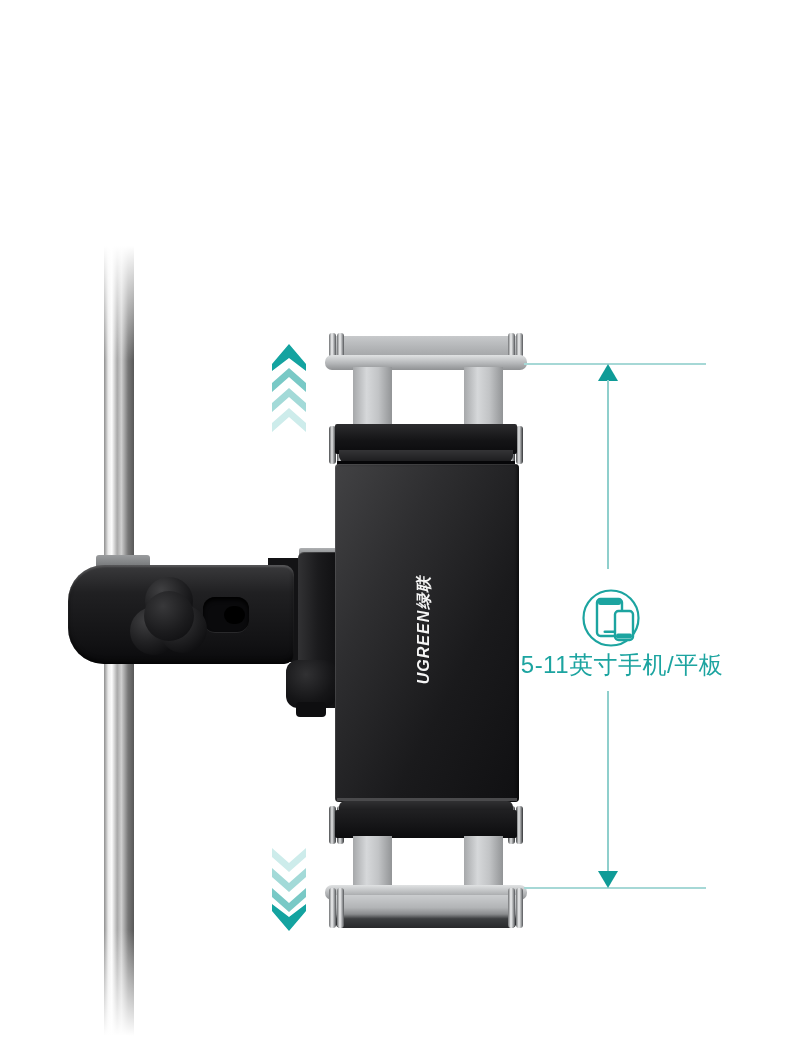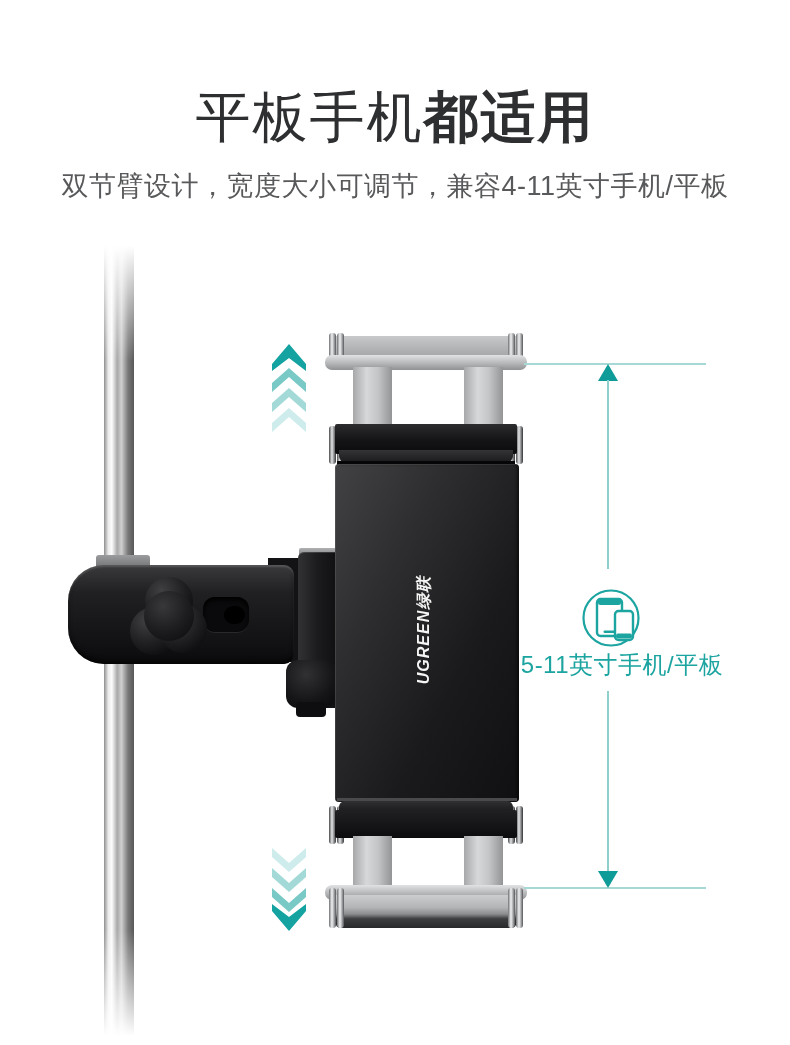--- a/index.html
+++ b/index.html
@@ -121,24 +121,20 @@
   .arrow-down{top:871px;border-left:10px solid transparent;border-right:10px solid transparent;border-top:17px solid #0f9b97;}
   .compat-icon{left:580px;top:587px;width:62px;height:62px;}
   .compat-label{left:512px;top:649px;width:220px;text-align:center;
     font-size:24px;color:#1ca4a0;letter-spacing:0.5px;}
 </style>
 </head>
 <body>
 
 <div id="stage">
 
-  <div class="abs title">
-    <span class="reg">平板手机</span><span class="bold">都适用</span>
-  </div>
-  <div class="abs subtitle">双节臂设计，宽度大小可调节，兼容4-11英寸手机/平板</div>
 
   <div class="abs pole"></div>
   <div class="abs pole-fade-top"></div>
 
   <div class="abs clamp-tab"></div>
   <div class="abs hinge-cap"></div>
   <div class="abs arm-link"></div>
   <div class="abs hinge-plate"></div>
   <div class="abs hinge-knob"></div>
   <div class="abs hinge-nut"></div>

